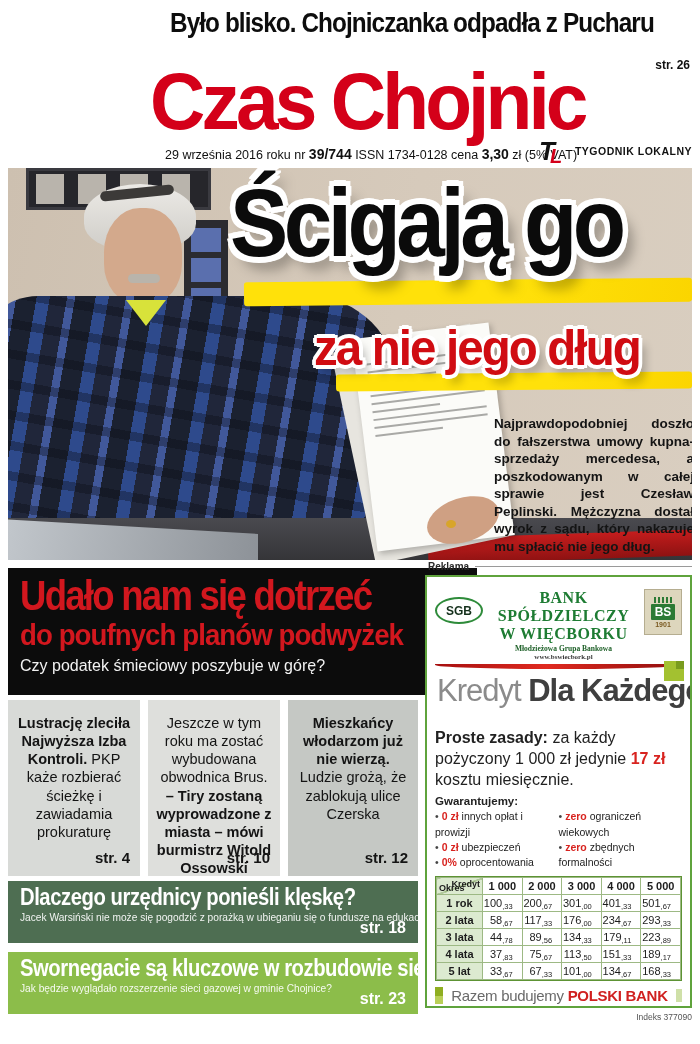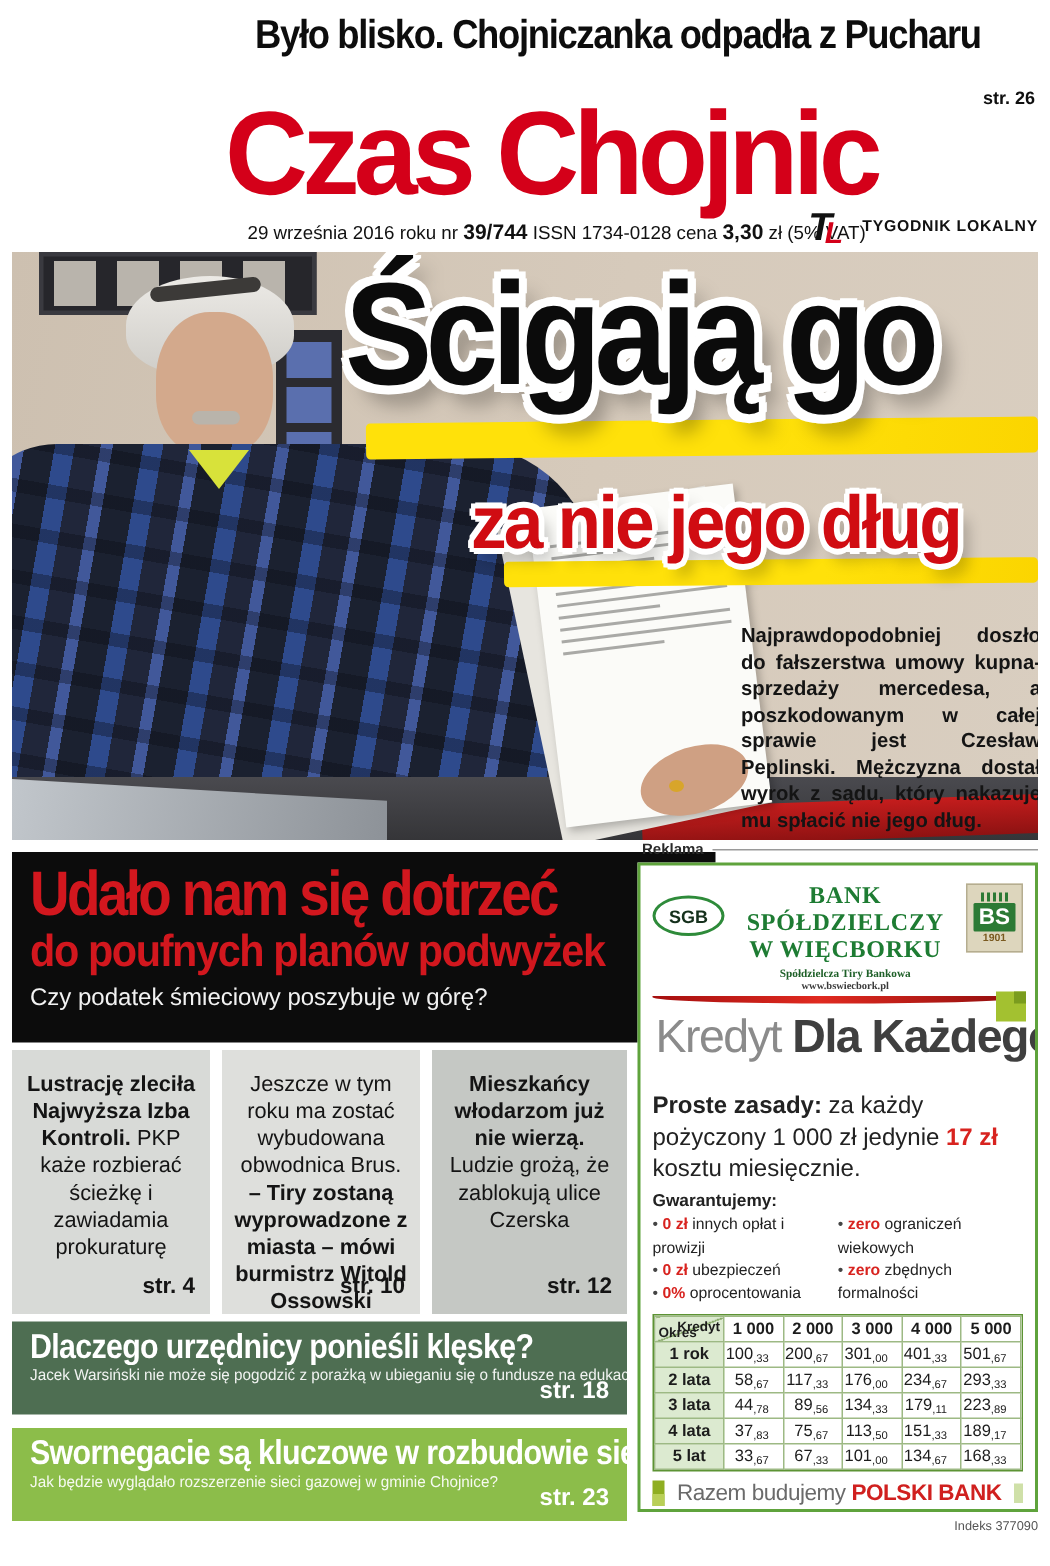--- a/index.html
+++ b/index.html
@@ -140,21 +140,21 @@
     display:flex; align-items:center; justify-content:center; font-size:12px; font-weight:bold; color:#15301c; flex:0 0 auto; }
   #bank-names { flex:1; text-align:center; font-family:"Liberation Serif", serif; color:#1e7c33; }
   #bank-name-1 { font-size:16px; font-weight:bold; letter-spacing:.5px; }
   #bank-name-2 { font-size:16px; font-weight:bold; letter-spacing:.5px; }
   #bank-group { font-size:7.5px; font-weight:bold; color:#1e6028; margin-top:1px; }
   #bank-url { font-size:7px; font-weight:bold; color:#3a3a3a; }
   #bs-emblem { width:38px; height:46px; background:#ddd6bd; border:1px solid #b5ad90; flex:0 0 auto;
     display:flex; flex-direction:column; align-items:center; justify-content:center; gap:1px; }
   #bs-bars { display:flex; gap:2px; }
   #bs-bars i { width:2px; height:6px; background:#2c7a35; }
-  #bs-shield { background:#2c7a35; color:#fff; font-size:15px; font-weight:bold; padding:1px 4px; border-radius:1px; }
+  #bs-shield { background:#2c7a35; color:#fff; font-size:12px; font-weight:bold; padding:1px 4px; border-radius:1px; }
   #bs-year { font-size:7px; color:#7a5a20; font-weight:bold; }
   #ad-swoosh { height:5px; margin:3px 0 4px 0; border-radius:0 0 60% 60% / 0 0 100% 100%;
     background:linear-gradient(to right, #a50f0f, #e02a20 45%, #8e0d0d); }
   #ad-product { position:relative; white-space:nowrap; margin:2px 0 2px 2px; }
   #ad-product .thin { font-size:31px; color:#8b8b8b; letter-spacing:-1px; }
   #ad-product .bold { font-size:31px; font-weight:bold; color:#3f3f3f; letter-spacing:-1px; }
   #ad-product .sq { position:absolute; right:-2px; top:-12px; width:20px; height:20px; background:#a3c130; }
   #ad-product .sq i { position:absolute; right:0; top:0; width:8px; height:8px; background:#7a9c1e; }
   #ad-promo { font-size:16px; line-height:1.3; color:#222; margin-top:19px; }
   #ad-promo .em { color:#d8231f; }
@@ -295,21 +295,21 @@
     <span>Reklama</span>
     <span class="rule"></span>
   </div>
 
   <div id="ad-box" class="abs">
     <div id="ad-header">
       <div id="sgb-logo">SGB</div>
       <div id="bank-names">
         <div id="bank-name-1">BANK SPÓŁDZIELCZY</div>
         <div id="bank-name-2">W WIĘCBORKU</div>
-        <div id="bank-group">Spółdzielcza Tiry Bankowa</div>
+        <div id="bank-group">Młodzieżowa Grupa Bankowa</div>
         <div id="bank-url">www.bswiecbork.pl</div>
       </div>
       <div id="bs-emblem">
         <div id="bs-bars">
             <i></i>
             <i></i>
             <i></i>
             <i></i>
             <i></i>
           </div>

